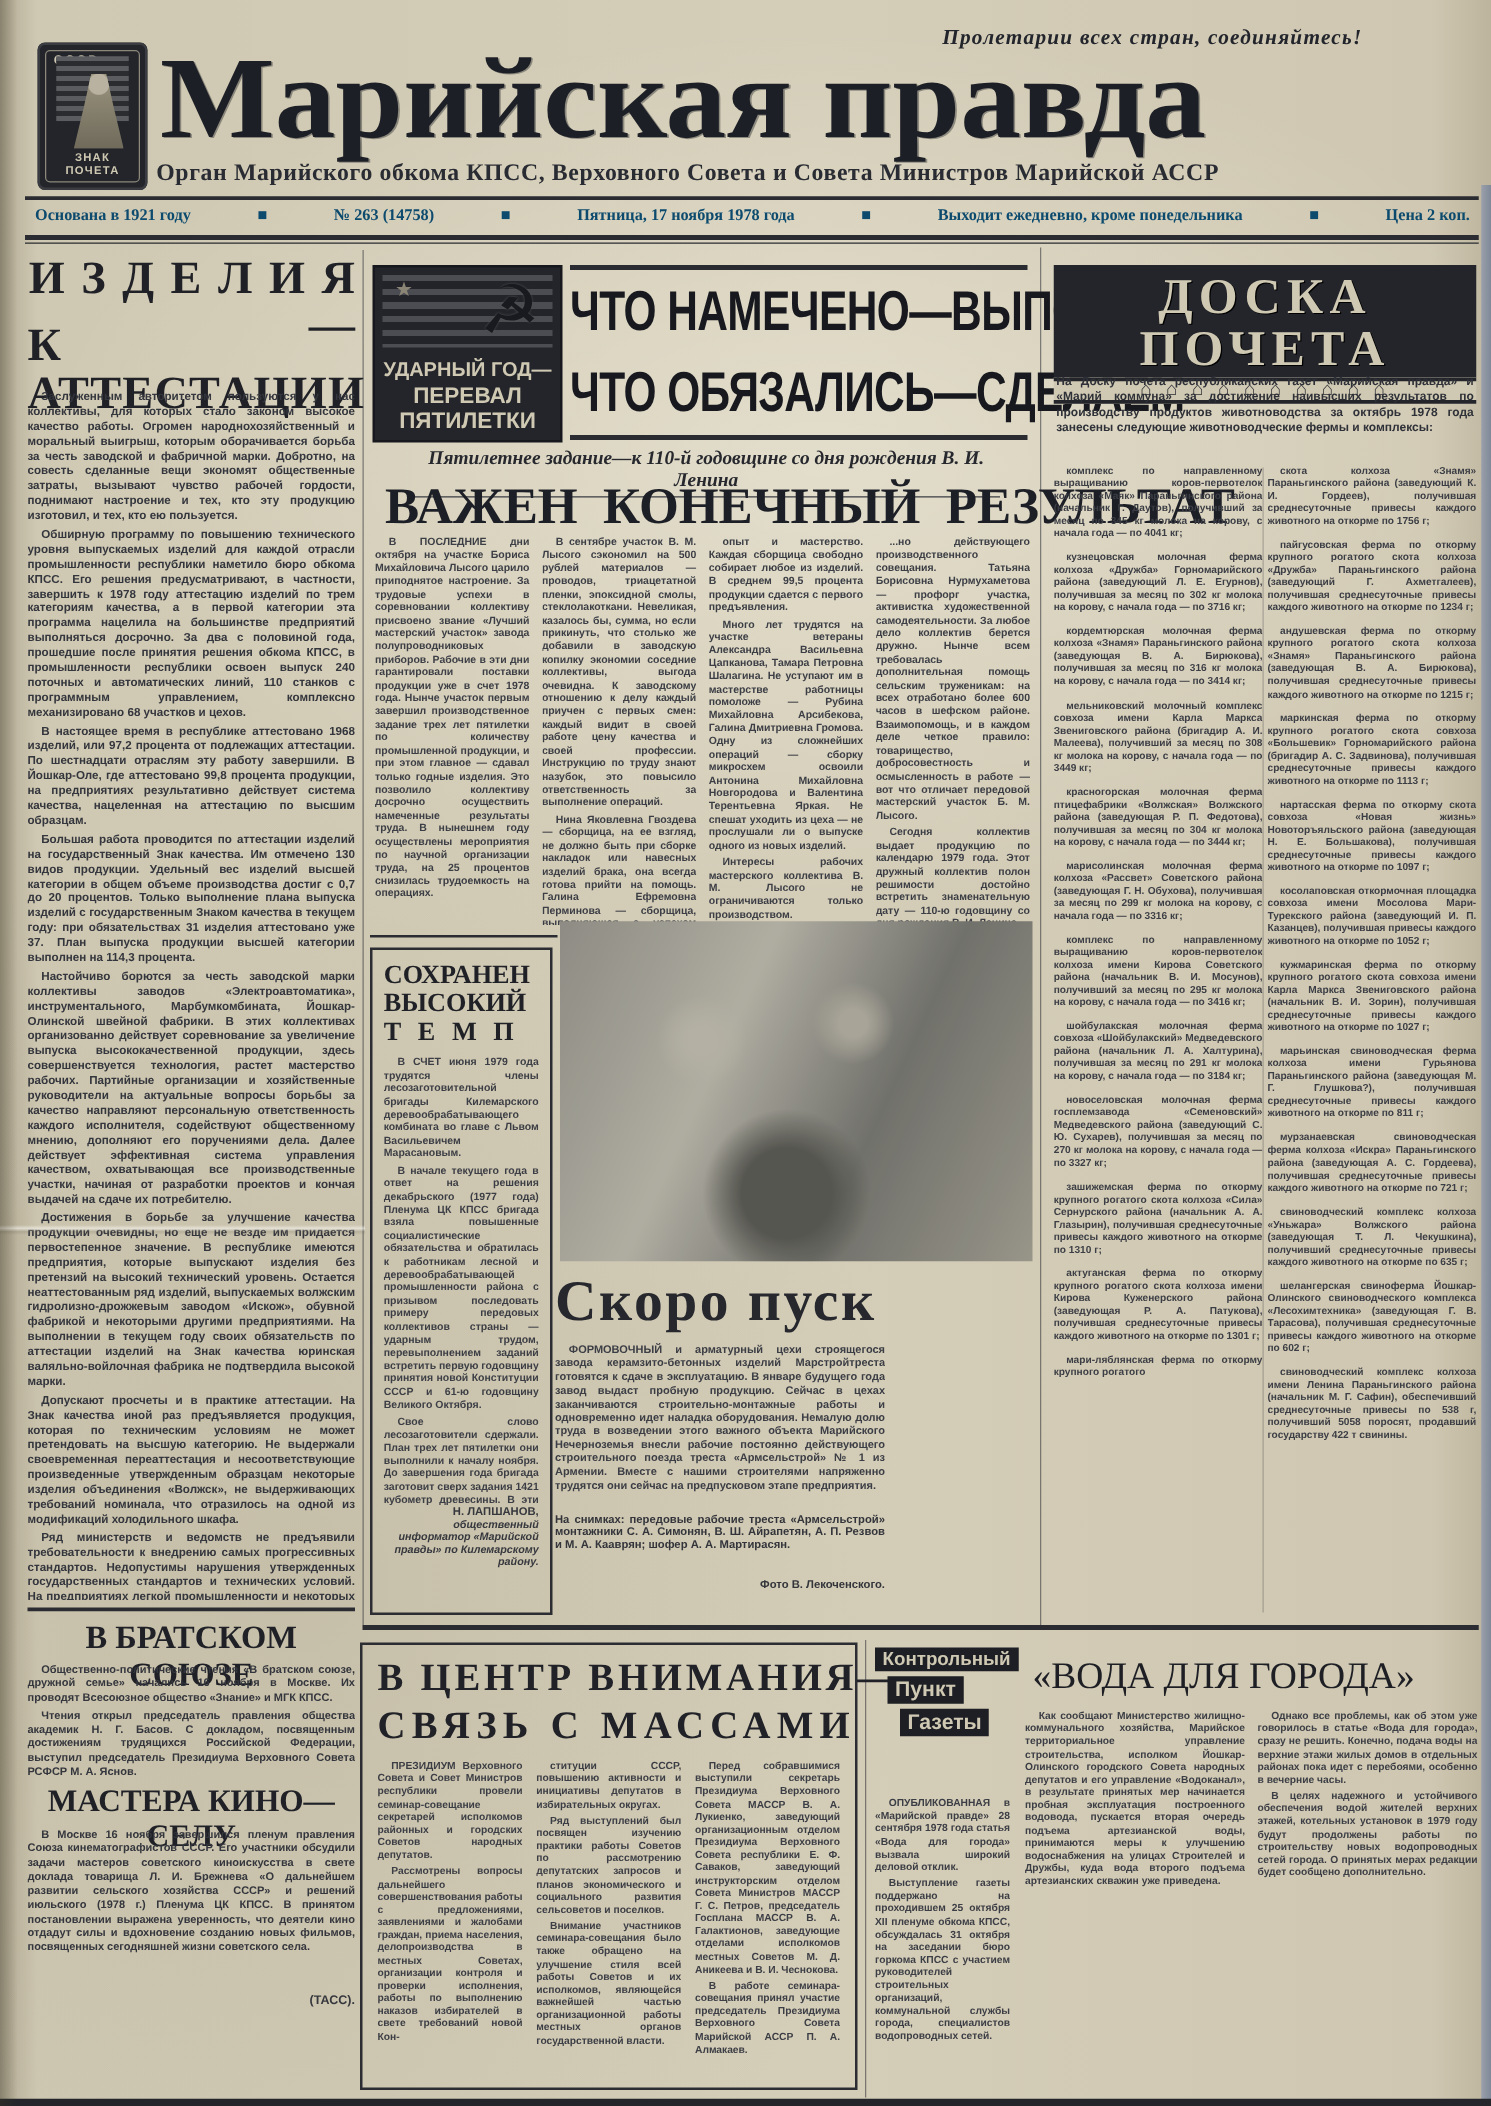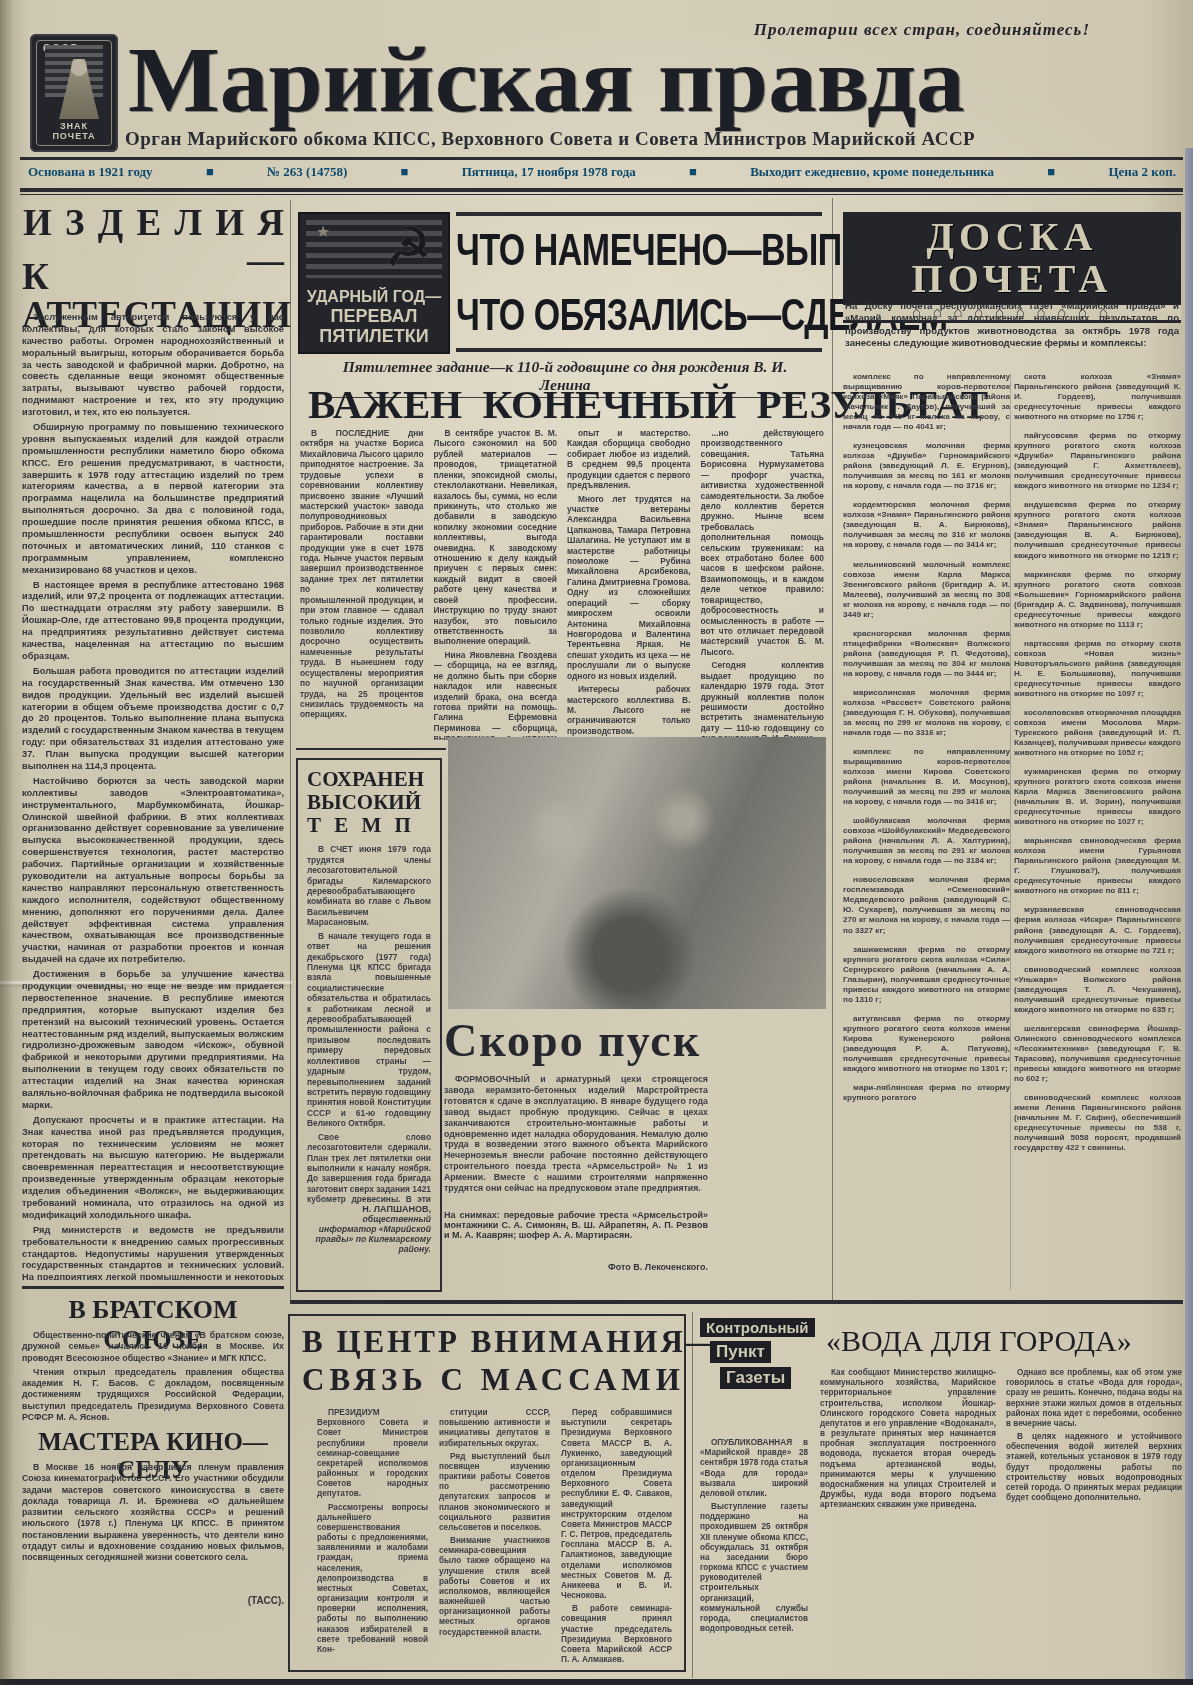--- a/index.html
+++ b/index.html
@@ -259,21 +259,21 @@
   <div class="doska-band ser" style="padding:4px 0 2px;">ДОСКА ПОЧЕТА</div>
   <div class="houses">⌂ ⌂ ⌂ ⌂ ⌂ ⌂ ⌂ ⌂ ⌂ ⌂</div>
 </div>
 
 <div class="abs doska-intro sans just" style="left:845px;top:300px;width:334px;">На Доску почета республиканских газет «Марийская правда» и «Марий коммуна» за достижение наивысших результатов по производству продуктов животноводства за октябрь 1978 года занесены следующие животноводческие фермы и комплексы:</div>
 
 <div class="abs doska-cols" style="left:843px;top:372px;width:338px;height:922px;">
   <div class="body-sm just overflow" style="height:922px;font-size:8.1px;font-weight:700;">
 
   <p class="entry">комплекс по направленному выращиванию коров-первотелок колхоза «Маяк» Параньгинского района (начальник Г. Даутов), получивший за месяц по 345 кг молока на корову, с начала года — по 4041 кг;</p>
-      <p class="entry">кузнецовская молочная ферма колхоза «Дружба» Горномарийского района (заведующий Л. Е. Егурнов), получившая за месяц по 161 кг молока на корову, с начала года — по 3716 кг;</p>
+      <p class="entry">кузнецовская молочная ферма колхоза «Дружба» Горномарийского района (заведующий Л. Е. Егурнов), получившая за месяц по 302 кг молока на корову, с начала года — по 3716 кг;</p>
       <p class="entry">кордемтюрская молочная ферма колхоза «Знамя» Параньгинского района (заведующая В. А. Бирюкова), получившая за месяц по 316 кг молока на корову, с начала года — по 3414 кг;</p>
       <p class="entry">мельниковский молочный комплекс совхоза имени Карла Маркса Звениговского района (бригадир А. И. Малеева), получивший за месяц по 308 кг молока на корову, с начала года — по 3449 кг;</p>
       <p class="entry">красногорская молочная ферма птицефабрики «Волжская» Волжского района (заведующая Р. П. Федотова), получившая за месяц по 304 кг молока на корову, с начала года — по 3444 кг;</p>
       <p class="entry">марисолинская молочная ферма колхоза «Рассвет» Советского района (заведующая Г. Н. Обухова), получившая за месяц по 299 кг молока на корову, с начала года — по 3316 кг;</p>
       <p class="entry">комплекс по направленному выращиванию коров-первотелок колхоза имени Кирова Советского района (начальник В. И. Мосунов), получивший за месяц по 295 кг молока на корову, с начала года — по 3416 кг;</p>
       <p class="entry">шойбулакская молочная ферма совхоза «Шойбулакский» Медведевского района (начальник Л. А. Халтурина), получившая за месяц по 291 кг молока на корову, с начала года — по 3184 кг;</p>
       <p class="entry">новоселовская молочная ферма госплемзавода «Семеновский» Медведевского района (заведующий С. Ю. Сухарев), получившая за месяц по 270 кг молока на корову, с начала года — по 3327 кг;</p>
       <p class="entry">зашижемская ферма по откорму крупного рогатого скота колхоза «Сила» Сернурского района (начальник А. А. Глазырин), получившая среднесуточные привесы каждого животного на откорме по 1310 г;</p>
       <p class="entry">актуганская ферма по откорму крупного рогатого скота колхоза имени Кирова Куженерского района (заведующая Р. А. Патукова), получившая среднесуточные привесы каждого животного на откорме по 1301 г;</p>
       <p class="entry">мари-ляблянская ферма по откорму крупного рогатого</p>
@@ -295,21 +295,21 @@
     </div>
 </div>
 <div class="abs vrule" style="left:1010px;top:374px;height:916px;opacity:.5;"></div>
 
 <div class="abs rule" style="left:290px;top:1300px;width:893px;height:4px;"></div>
 <div class="abs vrule" style="left:692px;top:1312px;height:366px;"></div>
 
 <div class="abs boxed" style="left:288px;top:1314px;width:398px;height:358px;padding:8px 12px;box-sizing:border-box;">
   <div class="h-center1 ser">В  ЦЕНТР  ВНИМАНИЯ—</div>
   <div class="h-center2 ser" style="margin-top:2px;">СВЯЗЬ  С  МАССАМИ</div>
-  <div class="cols3" style="margin-top:10px;height:262px;margin-left:15px;">
+  <div class="cols3" style="margin-top:10px;height:262px;">
     <div class="body-sm just overflow" style="height:262px;font-size:8.2px;">
 
     <p class="p">ПРЕЗИДИУМ Верховного Совета и Совет Министров республики провели семинар-совещание секретарей исполкомов районных и городских Советов народных депутатов.</p>
         <p class="p">Рассмотрены вопросы дальнейшего совершенствования работы с предложениями, заявлениями и жалобами граждан, приема населения, делопроизводства в местных Советах, организации контроля и проверки исполнения, работы по выполнению наказов избирателей в свете требований новой Кон-</p>
       </div>
     <div class="body-sm just overflow" style="height:262px;font-size:8.2px;">
 
     <p class="p">ституции СССР, повышению активности и инициативы депутатов в избирательных округах.</p>
         <p class="p">Ряд выступлений был посвящен изучению практики работы Советов по рассмотрению депутатских запросов и планов экономического и социального развития сельсоветов и поселков.</p>
         <p class="p">Внимание участников семинара-совещания было также обращено на улучшение стиля всей работы Советов и их исполкомов, являющейся важнейшей частью организационной работы местных органов государственной власти.</p>

